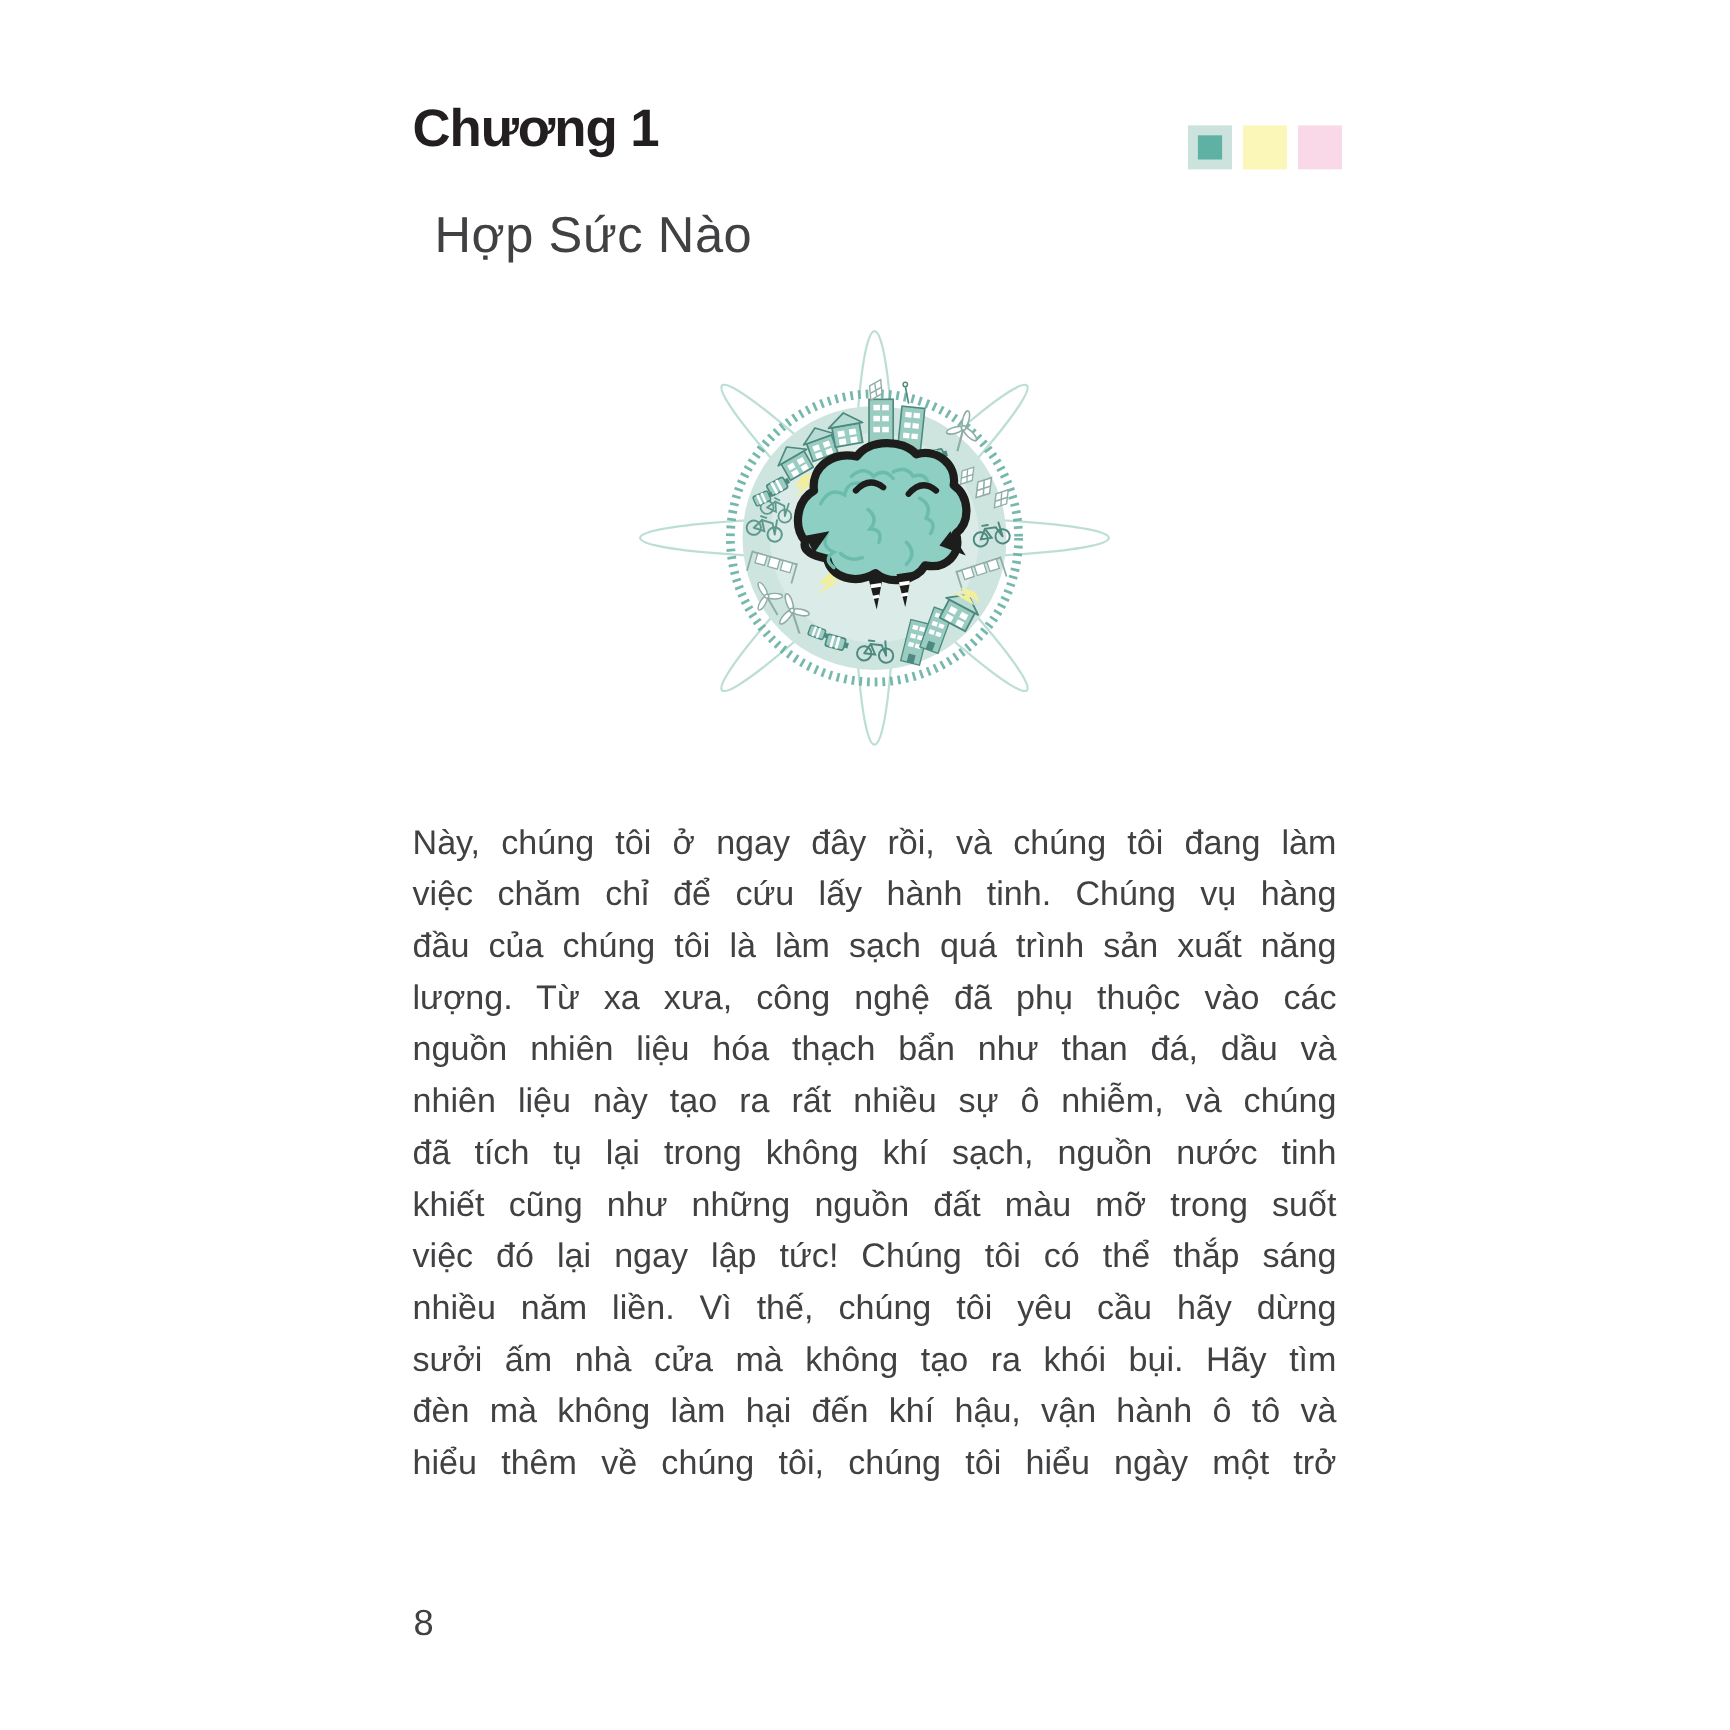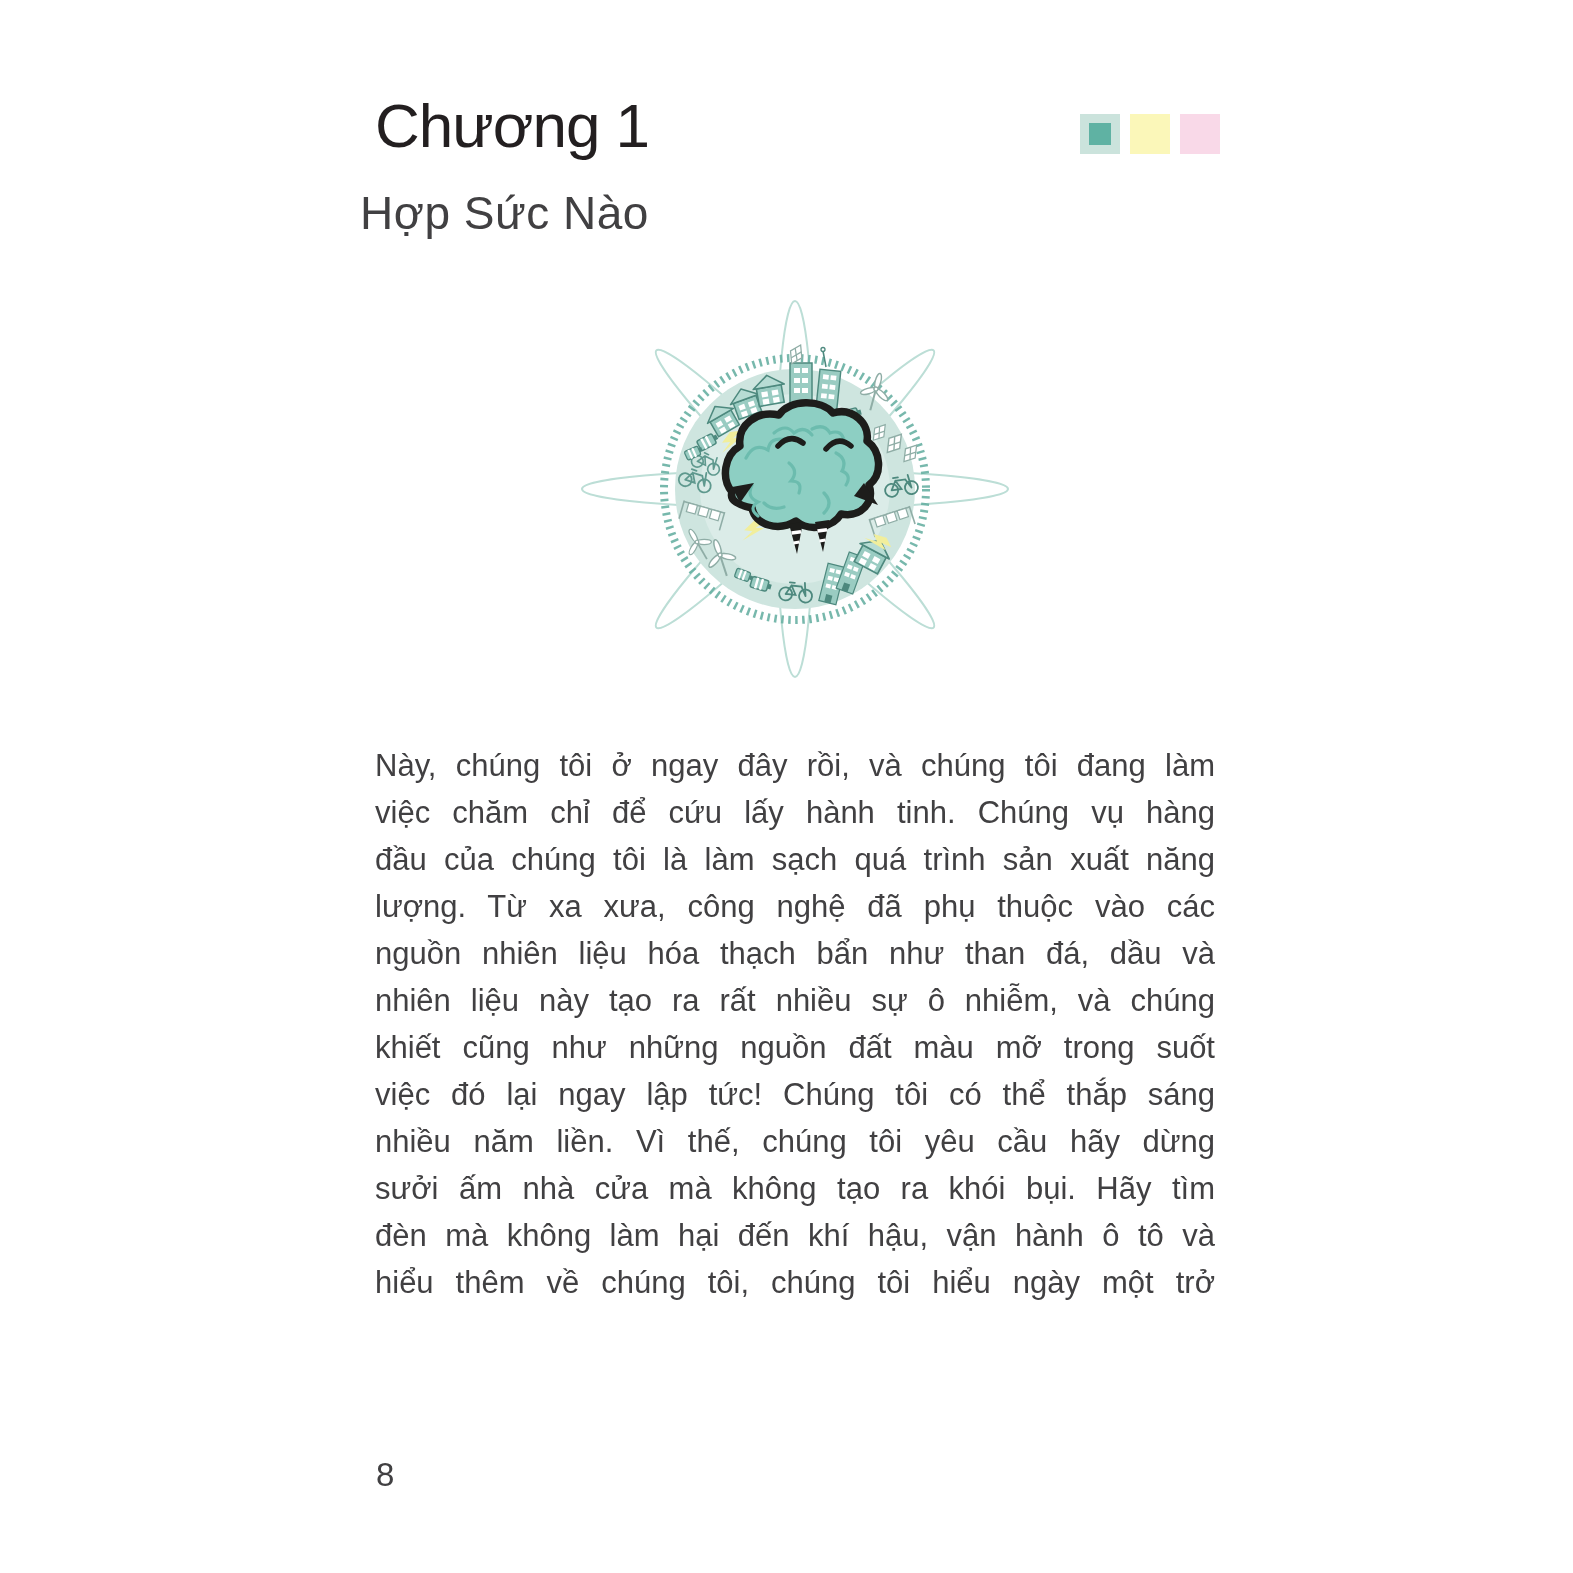--- a/index.html
+++ b/index.html
@@ -2,24 +2,24 @@
 <html lang="vi"><head>
 <meta charset="utf-8">
 <style>
   html,body{margin:0;padding:0;background:#ffffff;}
   .page{
     position:relative;width:1573px;height:1573px;background:#ffffff;overflow:hidden;
     font-family:"Liberation Sans","DejaVu Sans",sans-serif;
   }
   .chapter-label{
     position:absolute;left:375px;top:92px;margin:0;
-    font-size:62px;font-weight:400;color:#231f20;letter-spacing:-1px;line-height:1.1;
+    font-size:48px;font-weight:700;color:#231f20;letter-spacing:-1px;line-height:1.1;
   }
   .chapter-title{
-    position:absolute;left:360px;top:188px;margin:0;
+    position:absolute;left:395px;top:188px;margin:0;
     font-size:46px;font-weight:400;color:#414042;letter-spacing:0.5px;line-height:1.1;
   }
   .tabs{position:absolute;left:1080px;top:114px;display:flex;gap:10px;}
   .tab{width:40px;height:40px;display:flex;align-items:center;justify-content:center;}
   .tab-inner{display:block;width:22px;height:22px;}
   .illus{position:absolute;left:574px;top:293px;width:445px;height:395px;margin:0;}
   .body-text{
     position:absolute;left:375px;top:742px;width:840px;
     font-size:31px;line-height:47px;color:#414042;font-weight:400;
   }
@@ -183,20 +183,21 @@
     </svg>
   </figure>
 
   <main class="body-text">
     <div class="line">Này, chúng tôi ở ngay đây rồi, và chúng tôi đang làm</div>
     <div class="line">việc chăm chỉ để cứu lấy hành tinh. Chúng vụ hàng</div>
     <div class="line">đầu của chúng tôi là làm sạch quá trình sản xuất năng</div>
     <div class="line">lượng. Từ xa xưa, công nghệ đã phụ thuộc vào các</div>
     <div class="line">nguồn nhiên liệu hóa thạch bẩn như than đá, dầu và</div>
     <div class="line">nhiên liệu này tạo ra rất nhiều sự ô nhiễm, và chúng</div>
+    <div class="line">đã tích tụ lại trong không khí sạch, nguồn nước tinh</div>
     <div class="line">khiết cũng như những nguồn đất màu mỡ trong suốt</div>
     <div class="line">việc đó lại ngay lập tức! Chúng tôi có thể thắp sáng</div>
     <div class="line">nhiều năm liền. Vì thế, chúng tôi yêu cầu hãy dừng</div>
     <div class="line">sưởi ấm nhà cửa mà không tạo ra khói bụi. Hãy tìm</div>
     <div class="line">đèn mà không làm hại đến khí hậu, vận hành ô tô và</div>
     <div class="line">hiểu thêm về chúng tôi, chúng tôi hiểu ngày một trở</div>
   </main>
 
   <div class="page-number">8</div>
 

